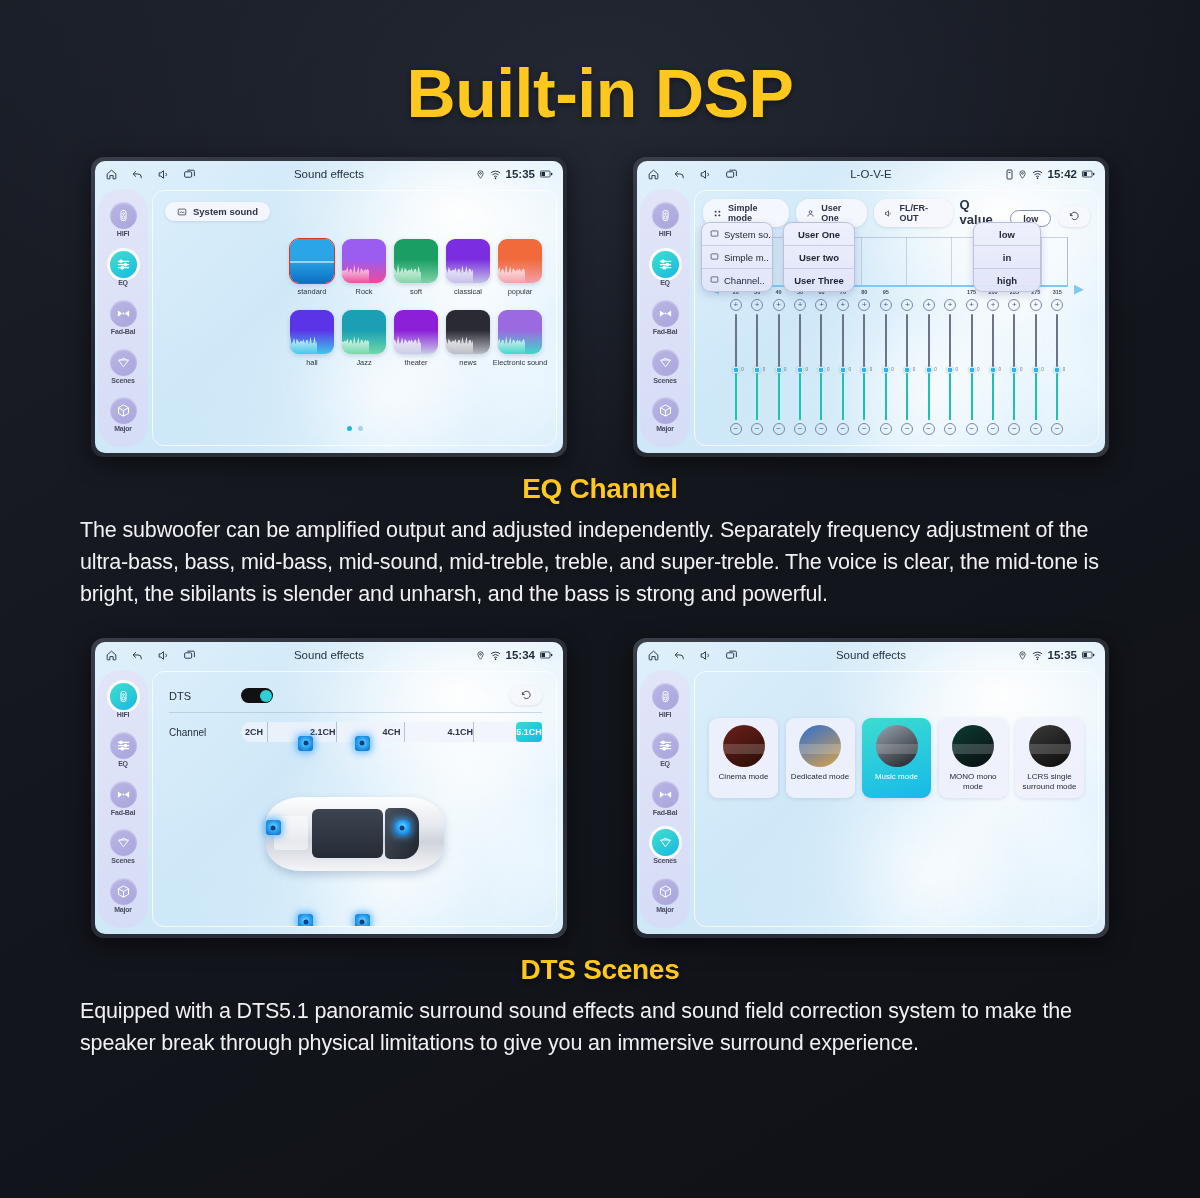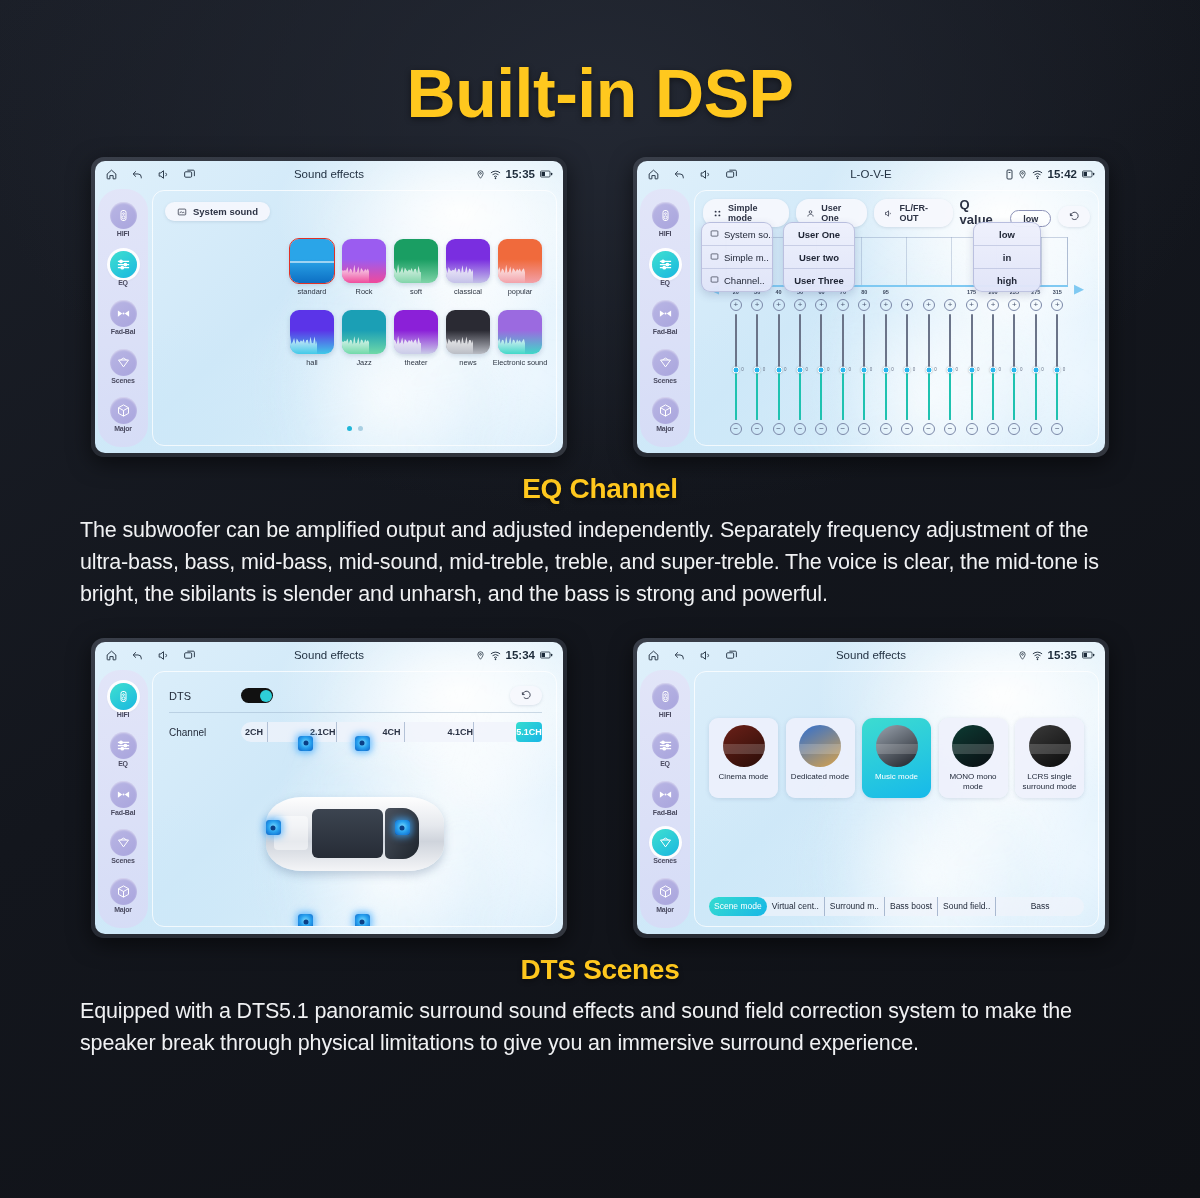--- a/index.html
+++ b/index.html
@@ -279,21 +279,21 @@
   }
 
   
   .modes { position:absolute; top: 46px; left: 14px; right: 14px; display:flex; justify-content:space-between; gap:6px; }
   .mode {
     width: 69px; border-radius: 9px; padding: 7px 4px 6px 4px;
     background: rgba(238,240,252,0.88);
     display:flex; flex-direction:column; align-items:center; gap:5px;
     box-shadow: 0 1px 4px rgba(80,105,145,0.18);
   }
-  .mode.on { background: linear-gradient(160deg,#3ddcd0 0%, #16b9ea 100%); border-radius: 11px; }
+  .mode.on { background: linear-gradient(160deg,#3ddcd0 0%, #16b9ea 100%); }
   .mode .thumb { width: 42px; height: 42px; border-radius:50%; overflow:hidden; position:relative; }
   .mode .mname { font-size: 8px; color:#222a3a; font-weight:500; text-align:center; line-height:1.25; }
   .mode.on .mname { color:#fff; }
 
   .tabbar {
     position:absolute; bottom: 10px; left: 14px; right: 14px; height: 19px;
     border-radius: 10px; background: rgba(240,243,251,0.68);
     display:flex; align-items:center;
   }
   .tabbar .tb {
@@ -1261,28 +1261,20 @@
                 </div>
                 <div class="mname">MONO mono mode</div>
               </div>
               <div class="mode">
                 <div class="thumb" style="background:linear-gradient(150deg,#3a3a3a 0%,#0b0b0b 100%)">
                   <div style="position:absolute;left:0;right:0;top:46%;height:22%;background:rgba(255,255,255,0.18)"></div>
                 </div>
                 <div class="mname">LCRS single surround mode</div>
               </div>
             </div>
-          <div class="tabbar" id="tabrow">
-              <div class="tb on">Scene mode</div>
-              <div class="tb">Virtual cent..</div>
-              <div class="tb">Surround m..</div>
-              <div class="tb">Bass boost</div>
-              <div class="tb">Sound field..</div>
-              <div class="tb">Bass</div>
-            </div>
         </div>
       </div>
     </div>
   </div>
 </div>
 
 <div class="sec-title">DTS Scenes</div>
 <div class="sec-body">Equipped with a DTS5.1 panoramic surround sound effects and sound field correction system to make the speaker break through physical limitations to give you an immersive surround experience.</div>
 
 </body></html>

